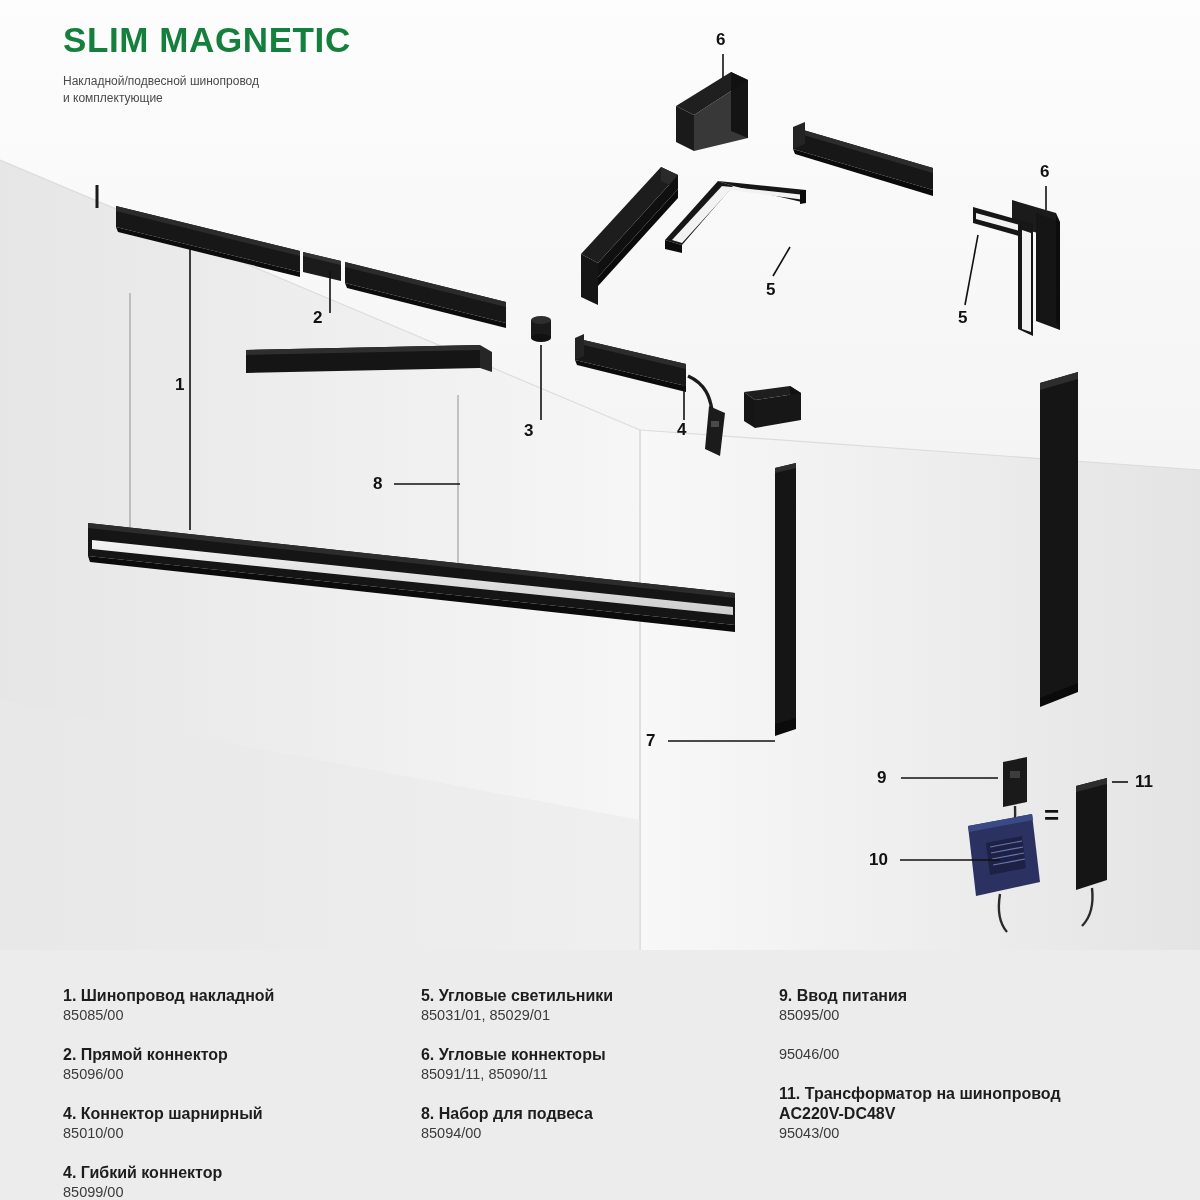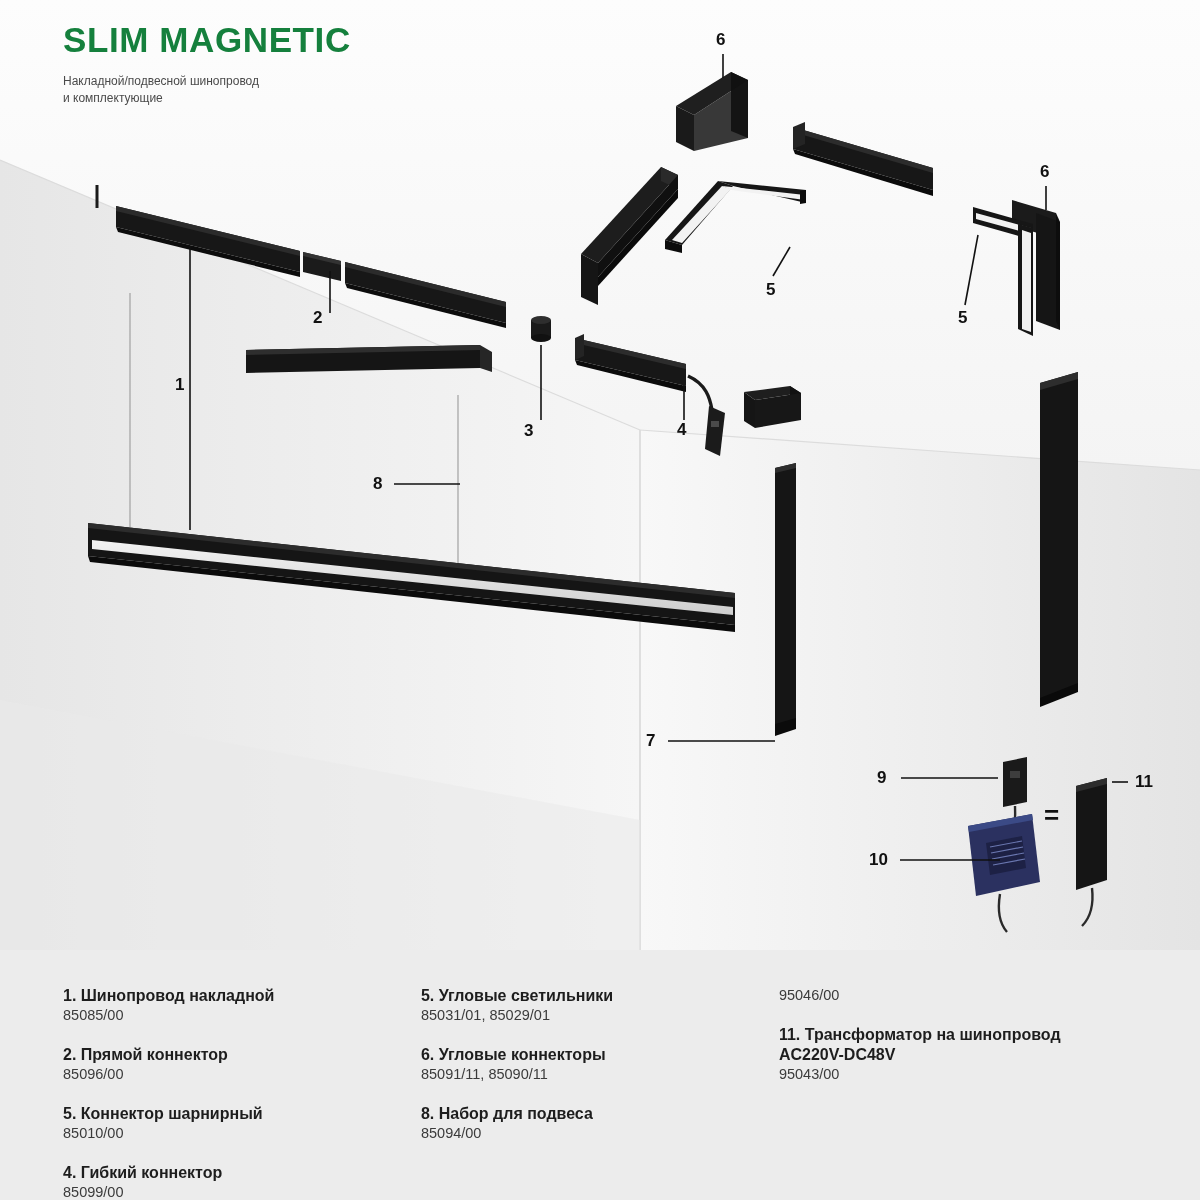--- a/index.html
+++ b/index.html
@@ -269,21 +269,21 @@
       <div class="legend-col">
         <div class="legend-item">
           <div class="legend-name">1. Шинопровод накладной</div>
           <div class="legend-code">85085/00</div>
         </div>
         <div class="legend-item">
           <div class="legend-name">2. Прямой коннектор</div>
           <div class="legend-code">85096/00</div>
         </div>
         <div class="legend-item">
-          <div class="legend-name">5. Коннектор шарнирный</div>
+          <div class="legend-name">4. Коннектор шарнирный</div>
           <div class="legend-code">85010/00</div>
         </div>
         <div class="legend-item">
           <div class="legend-name">4. Гибкий коннектор</div>
           <div class="legend-code">85099/00</div>
         </div>
       </div>
 
       <div class="legend-col">
         <div class="legend-item">
@@ -295,20 +295,24 @@
           <div class="legend-code">85091/11, 85090/11</div>
         </div>
         <div class="legend-item">
           <div class="legend-name">8. Набор для подвеса</div>
           <div class="legend-code">85094/00</div>
         </div>
       </div>
 
       <div class="legend-col">
         <div class="legend-item">
+          <div class="legend-name">9. Ввод питания</div>
+          <div class="legend-code">85095/00</div>
+        </div>
+        <div class="legend-item">
           <div class="legend-code">95046/00</div>
         </div>
         <div class="legend-item">
           <div class="legend-name">11. Трансформатор на шинопровод AC220V-DC48V</div>
           <div class="legend-code">95043/00</div>
         </div>
       </div>
 
     </div>
   </div>

